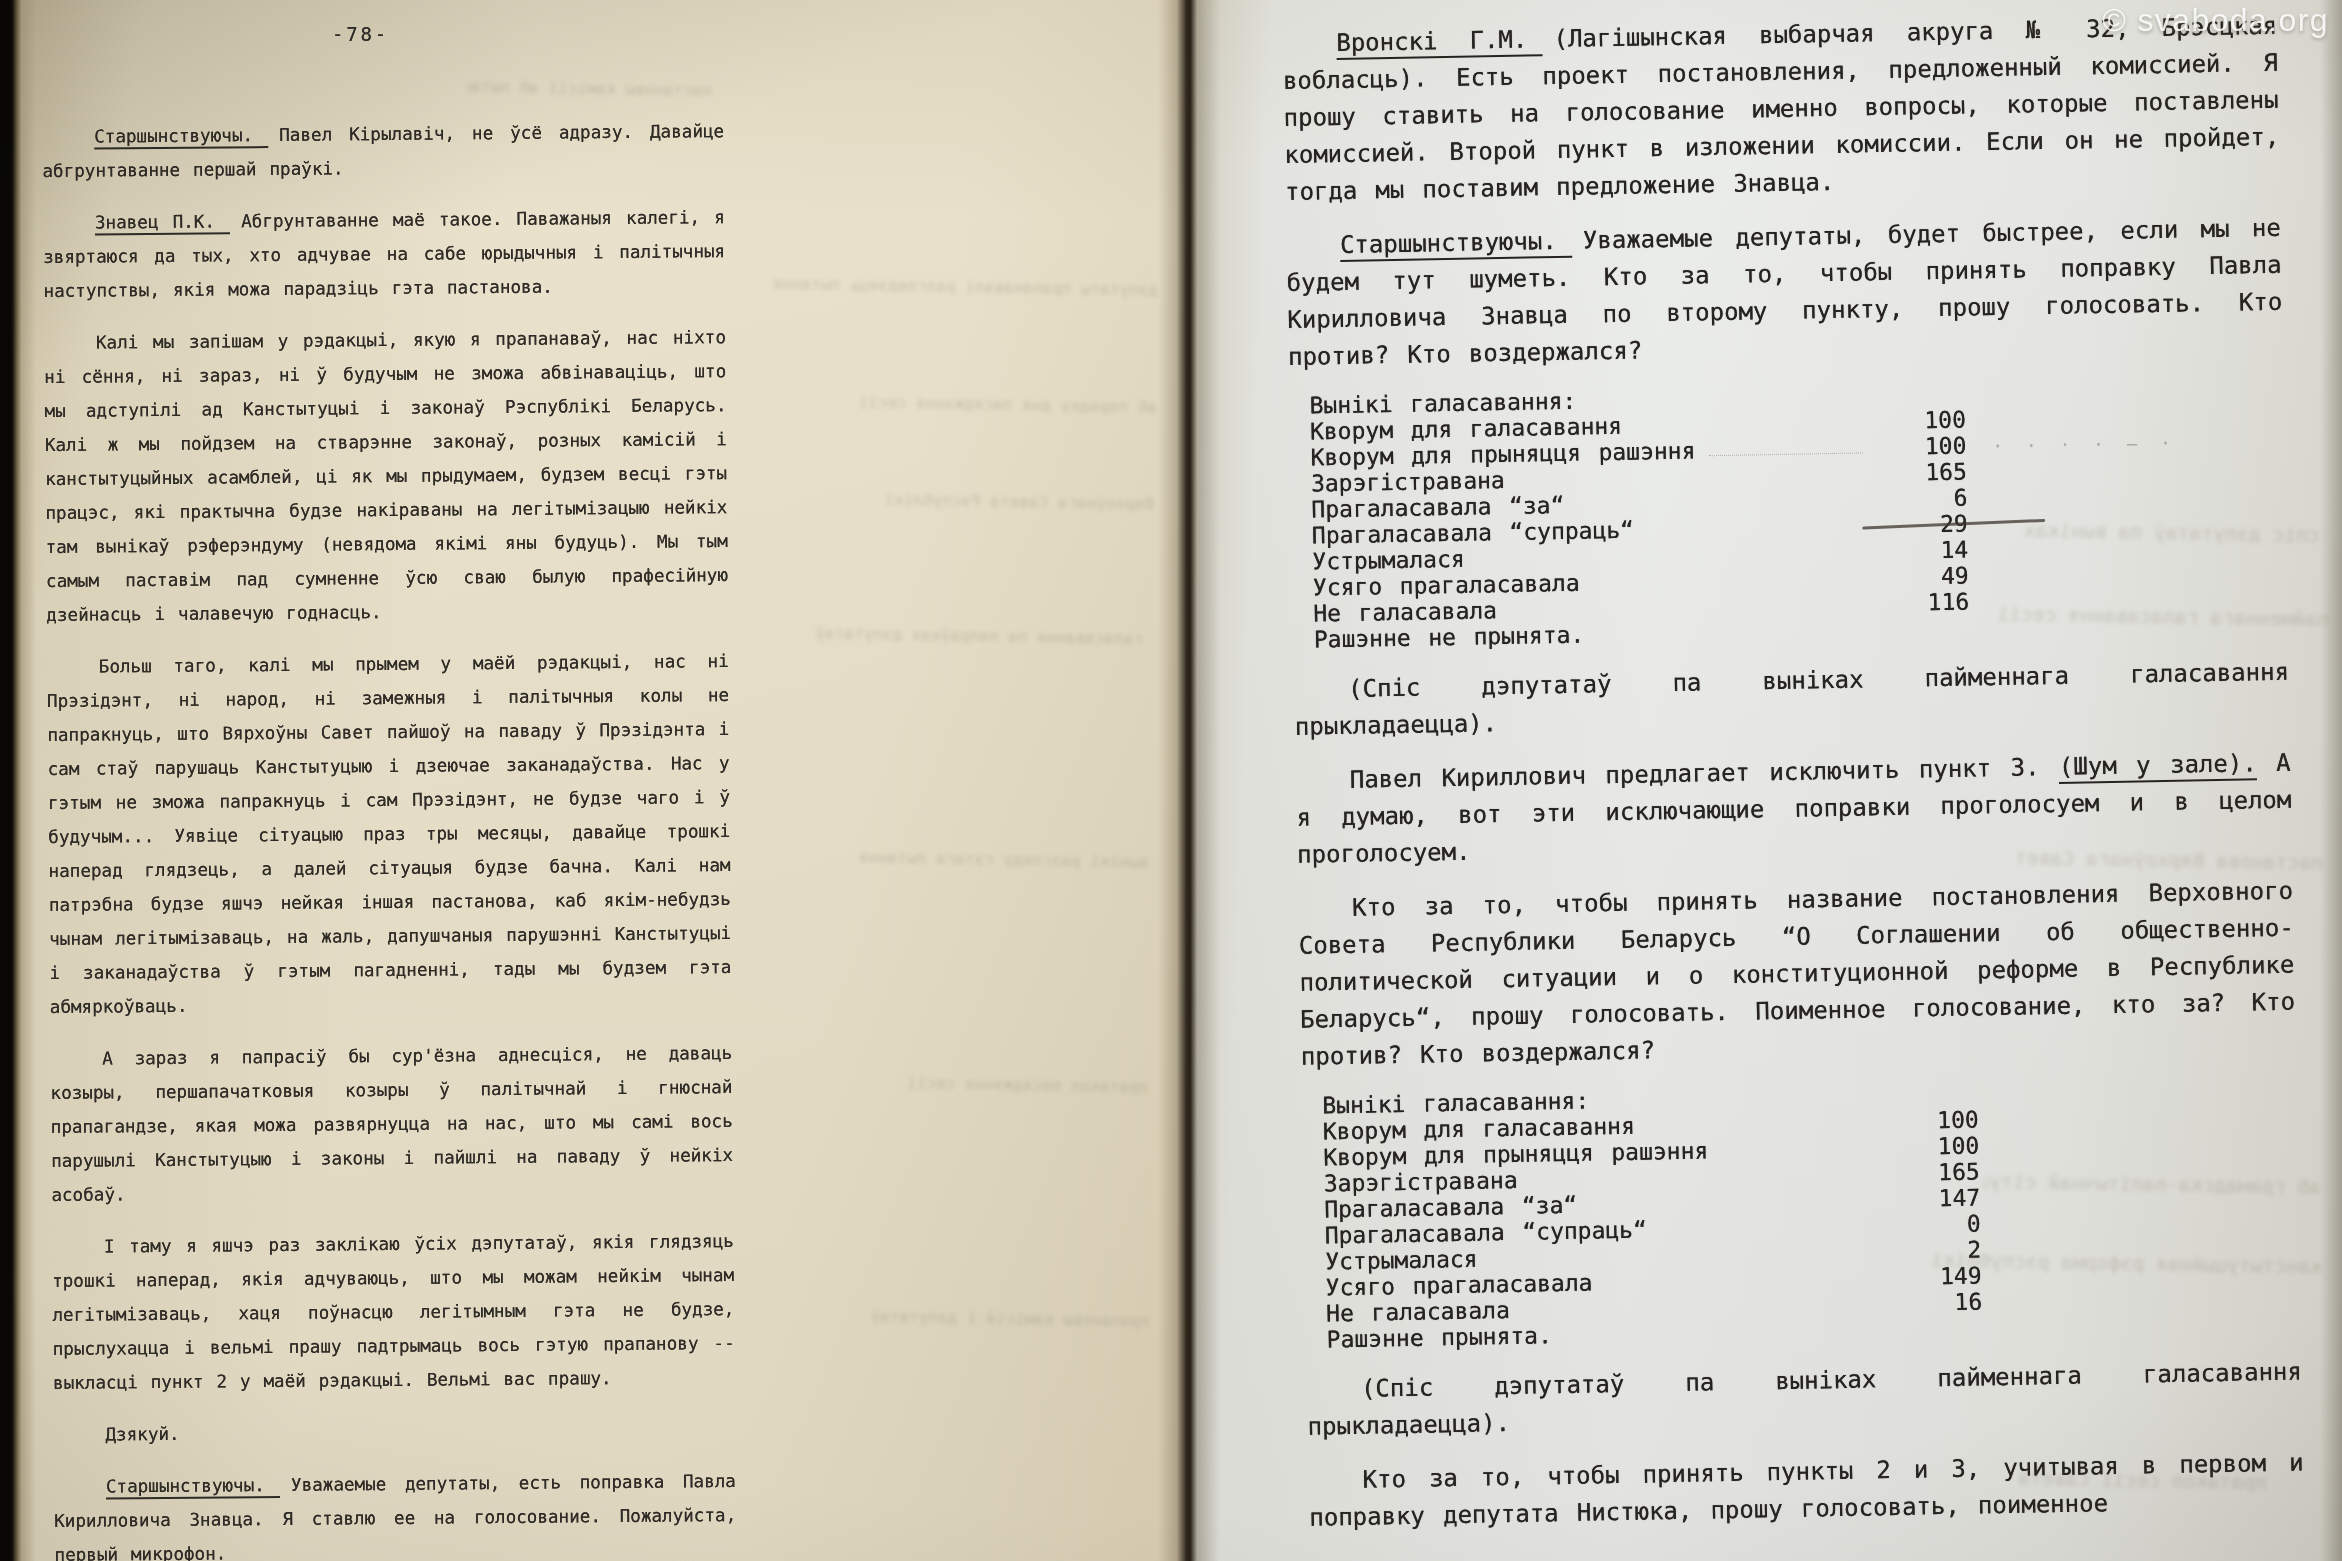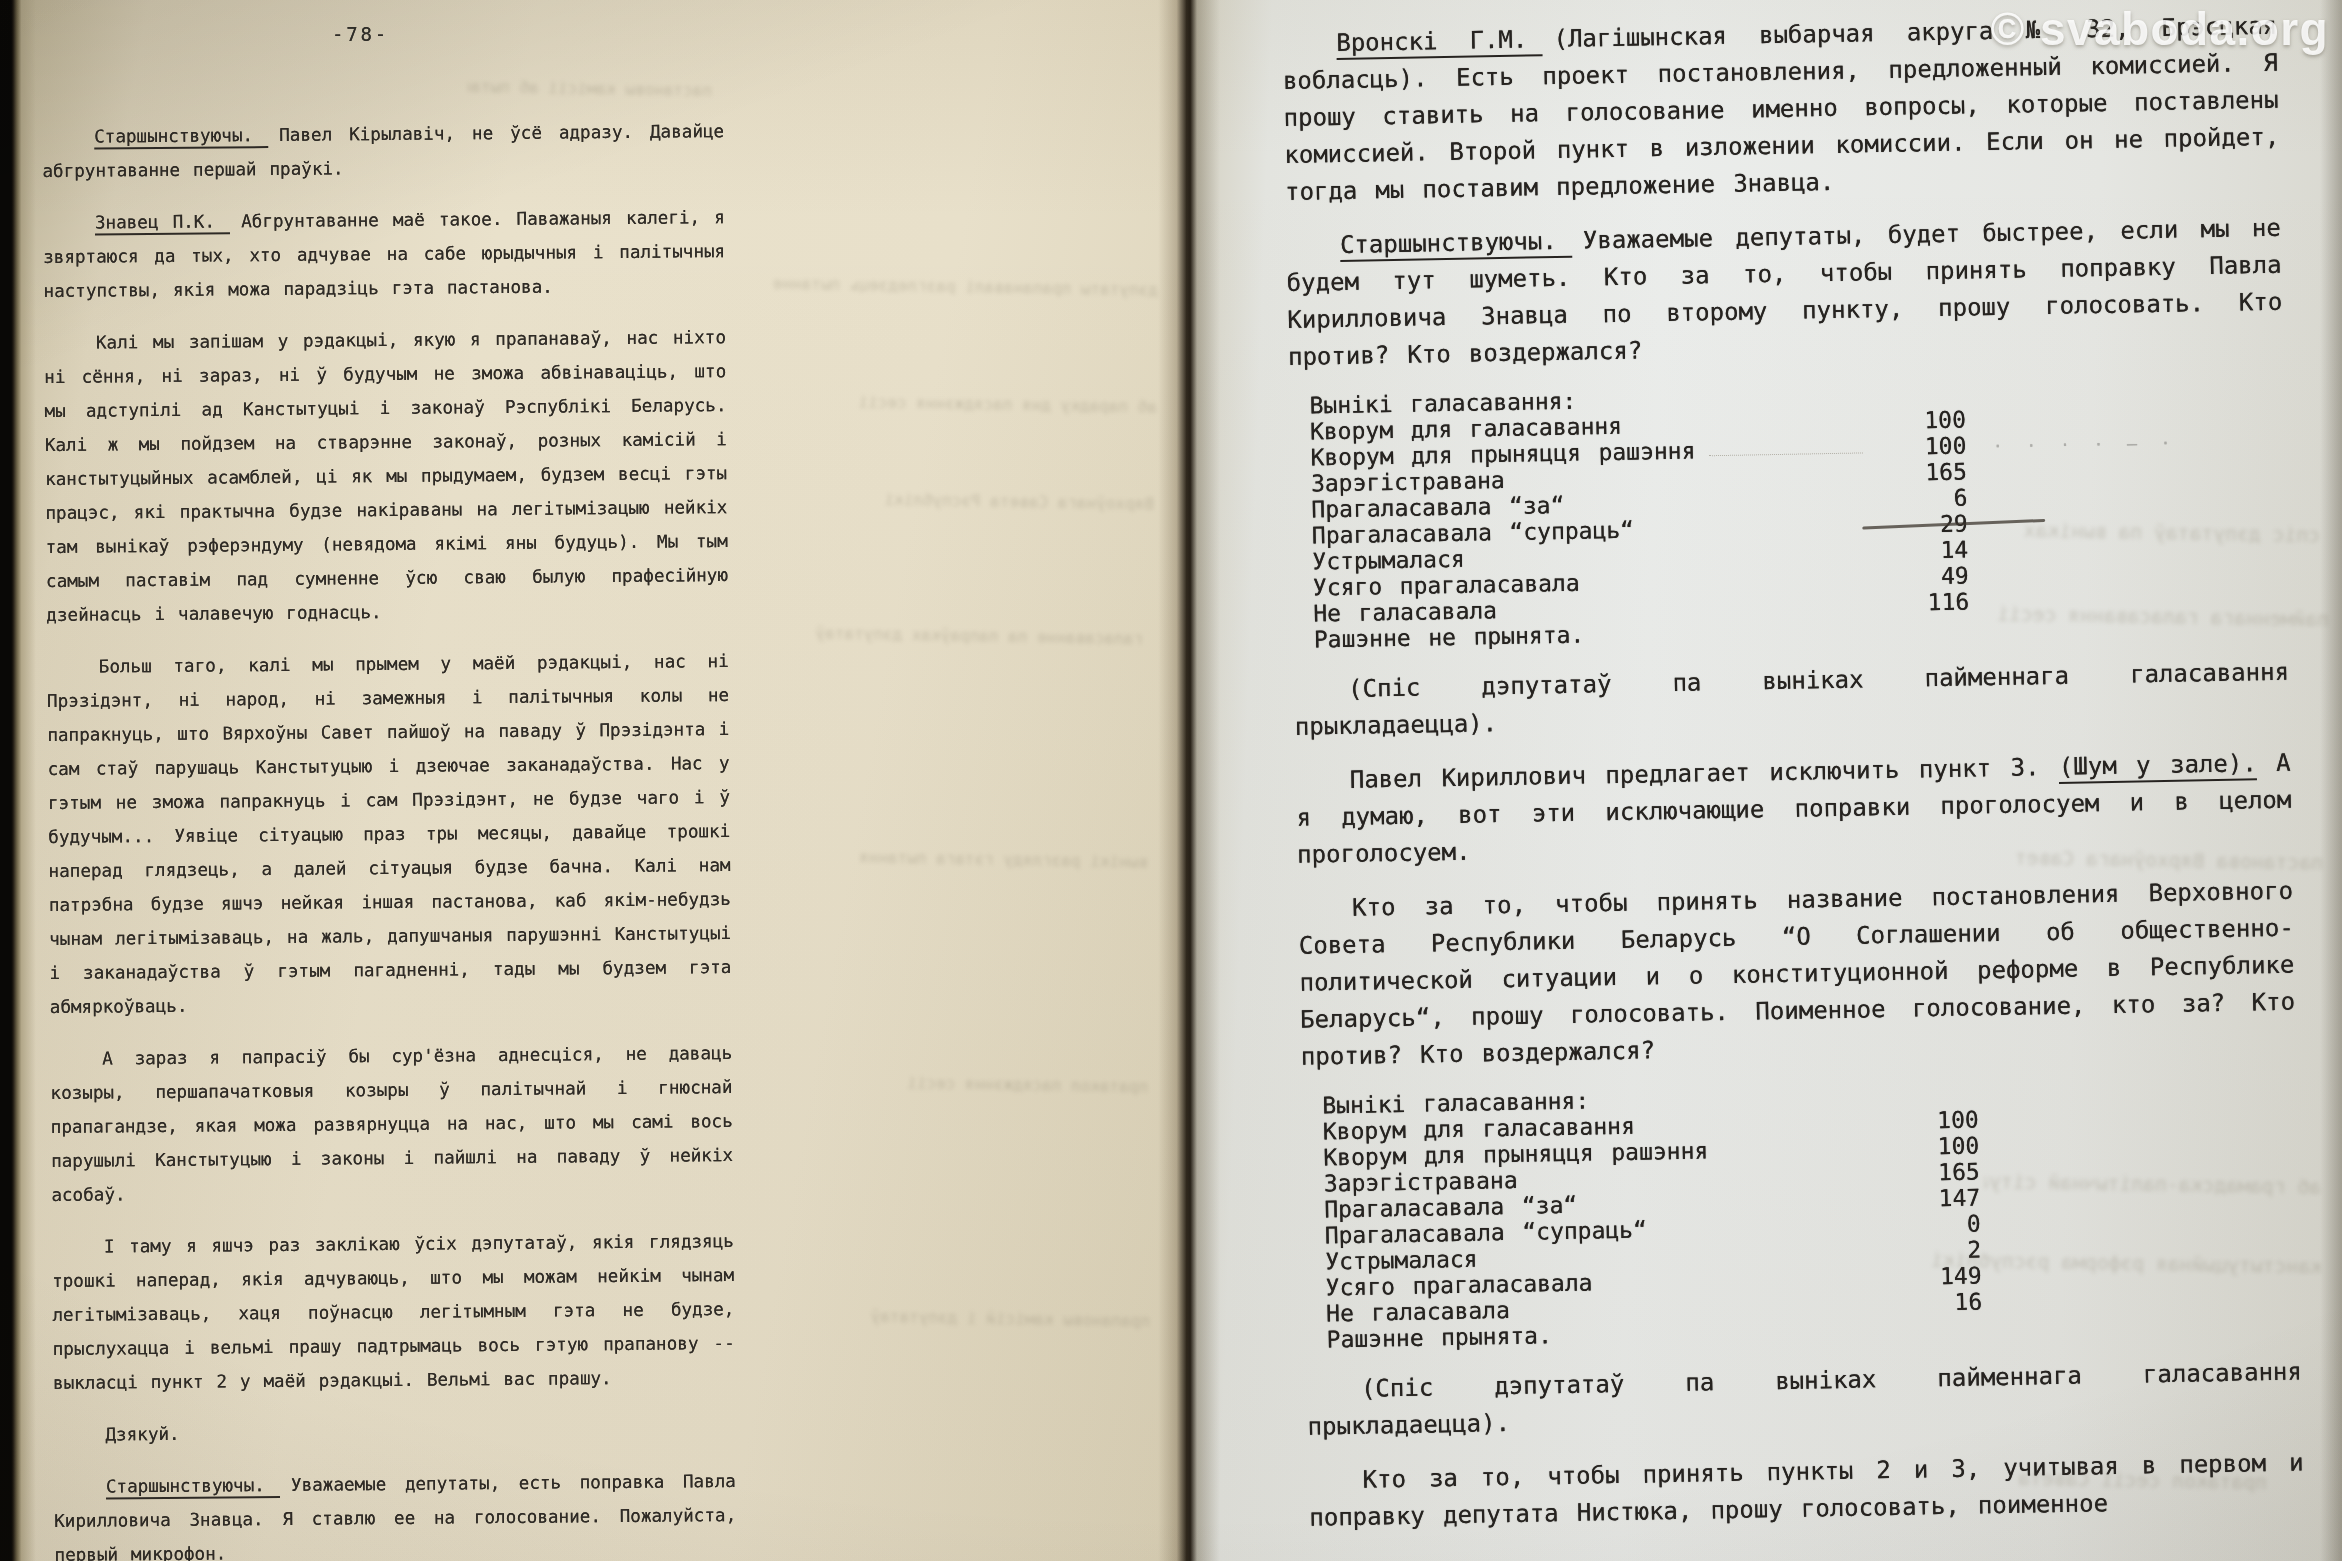--- a/index.html
+++ b/index.html
@@ -42,21 +42,21 @@
     position:absolute;inset:0;pointer-events:none;
     background:
       radial-gradient(130% 100% at 52% 42%, rgba(0,0,0,0) 55%, rgba(30,22,8,.12) 86%, rgba(30,22,8,.22) 100%),
       linear-gradient(160deg, rgba(0,0,0,.10), rgba(0,0,0,0) 16%);
   }
 
   
   .watermark{
     position:absolute;top:1.9px;right:13px;
     font-family:"Liberation Sans", sans-serif;
-    font-size:46px;font-weight:700;letter-spacing:1.4px;
+    font-size:32px;font-weight:400;letter-spacing:1.4px;
     color:rgba(255,255,255,.85);
     text-shadow:0 1.9px 3.7px rgba(110,105,92,.5);
   }
 
   
   .page-number{
     position:absolute;left:313px;top:22.5px;
     font-size:19px;letter-spacing:2.8px;color:#32302b;
     text-shadow:0 0 0.6px rgba(50,48,43,.9);
   }

